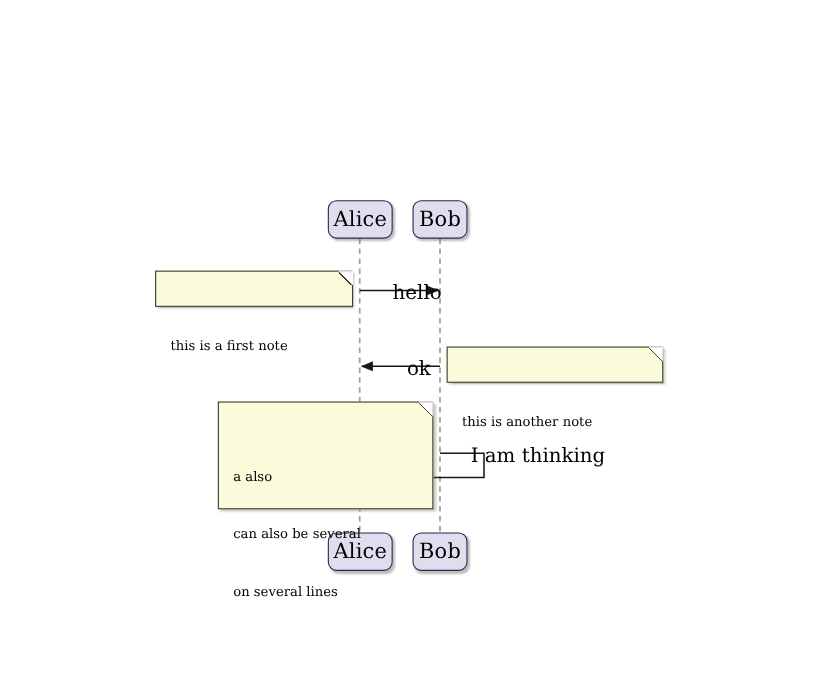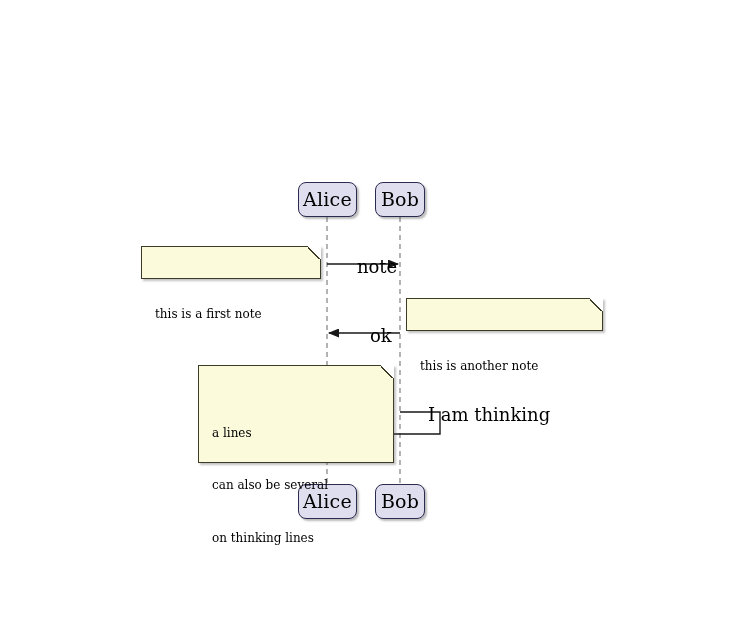--- a/index.html
+++ b/index.html
@@ -114,34 +114,34 @@
   </div>
   <div class="participant" style="left:375px; top:444px; width:50px; height:35px;">
     <span>Bob</span>
   </div>
 
   <div class="note" style="left:141px; top:206px; width:180px; height:33px;">
     <span class="fold"></span>
     <span class="note-line">this is a first note</span>
   </div>
 
-  <div class="note" style="left:406px; top:258px; width:197px; height:33px;">
+  <div class="note" style="left:406px; top:275px; width:197px; height:33px;">
     <span class="fold"></span>
     <span class="note-line">this is another note</span>
   </div>
 
   <div class="note" style="left:198px; top:325px; width:196px; height:98px;">
     <span class="fold"></span>
-    <span class="note-line">a lines</span>
+    <span class="note-line">a also</span>
     <span class="note-line">can also be several</span>
-    <span class="note-line">on thinking lines</span>
+    <span class="note-line">on several lines</span>
   </div>
 
   <div class="msg-label" style="left:334px; top:200px;">
-    <span>note</span>
+    <span>hello</span>
   </div>
   <div class="msg-label" style="left:405px; top:348px;">
     <span>I am thinking</span>
   </div>
   <div class="msg-label" style="left:347px; top:269px;">
     <span>ok</span>
   </div>
 
 </div>
 

